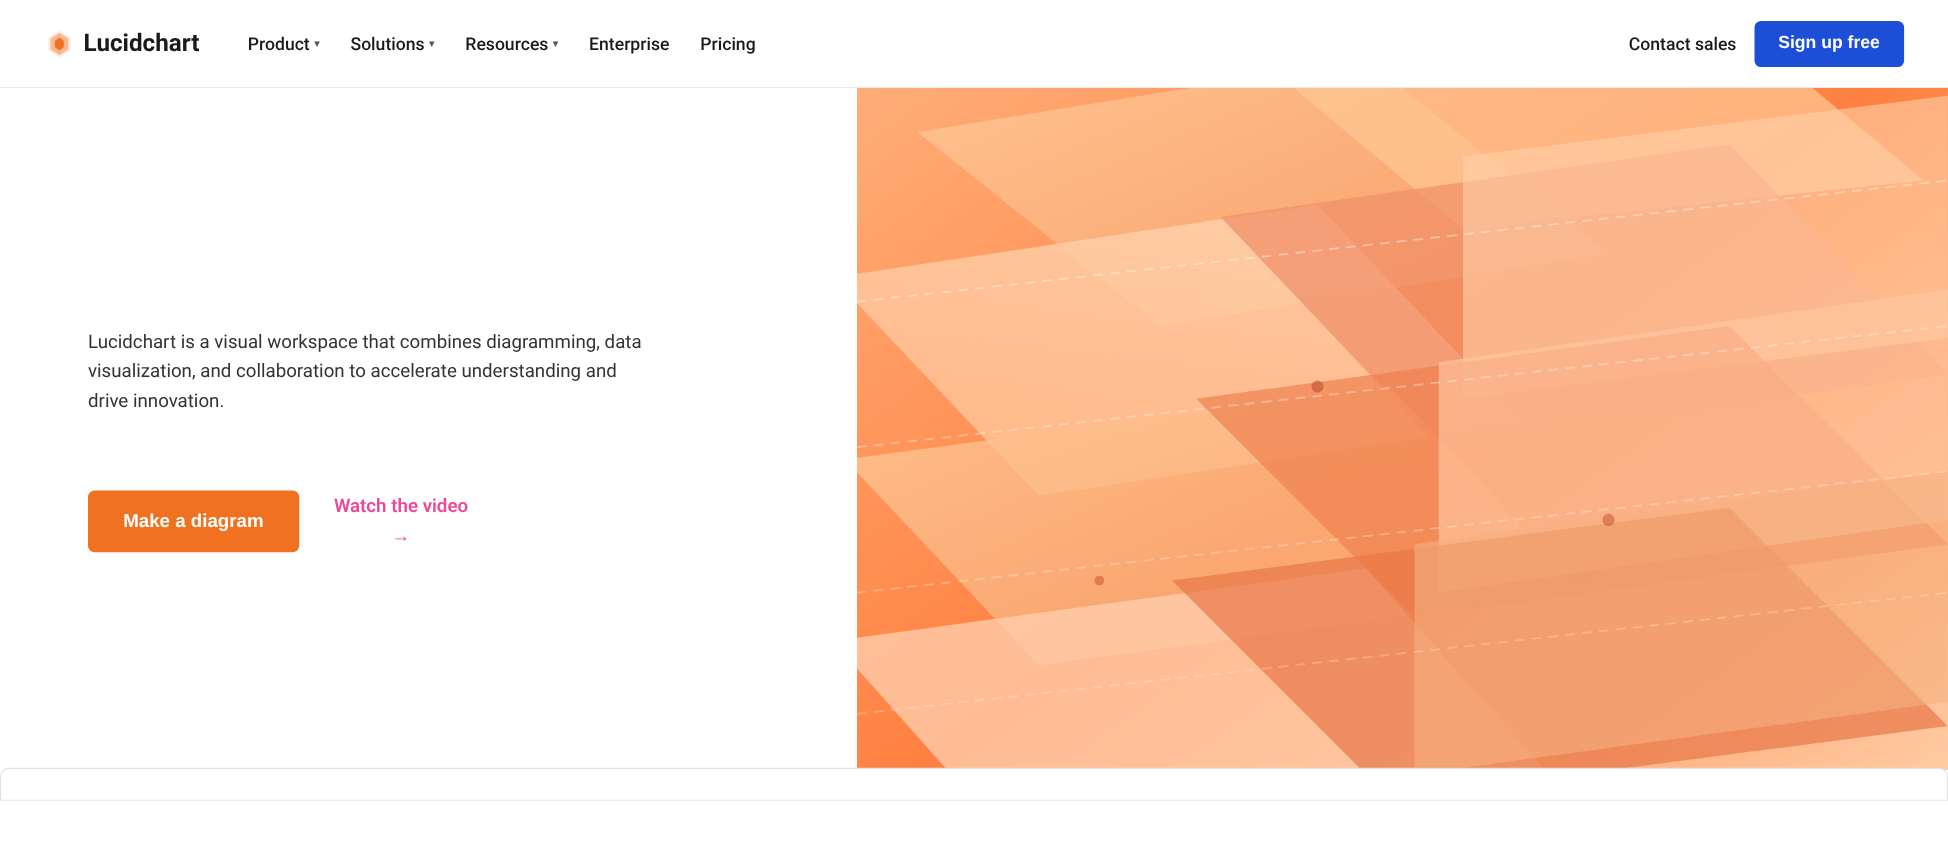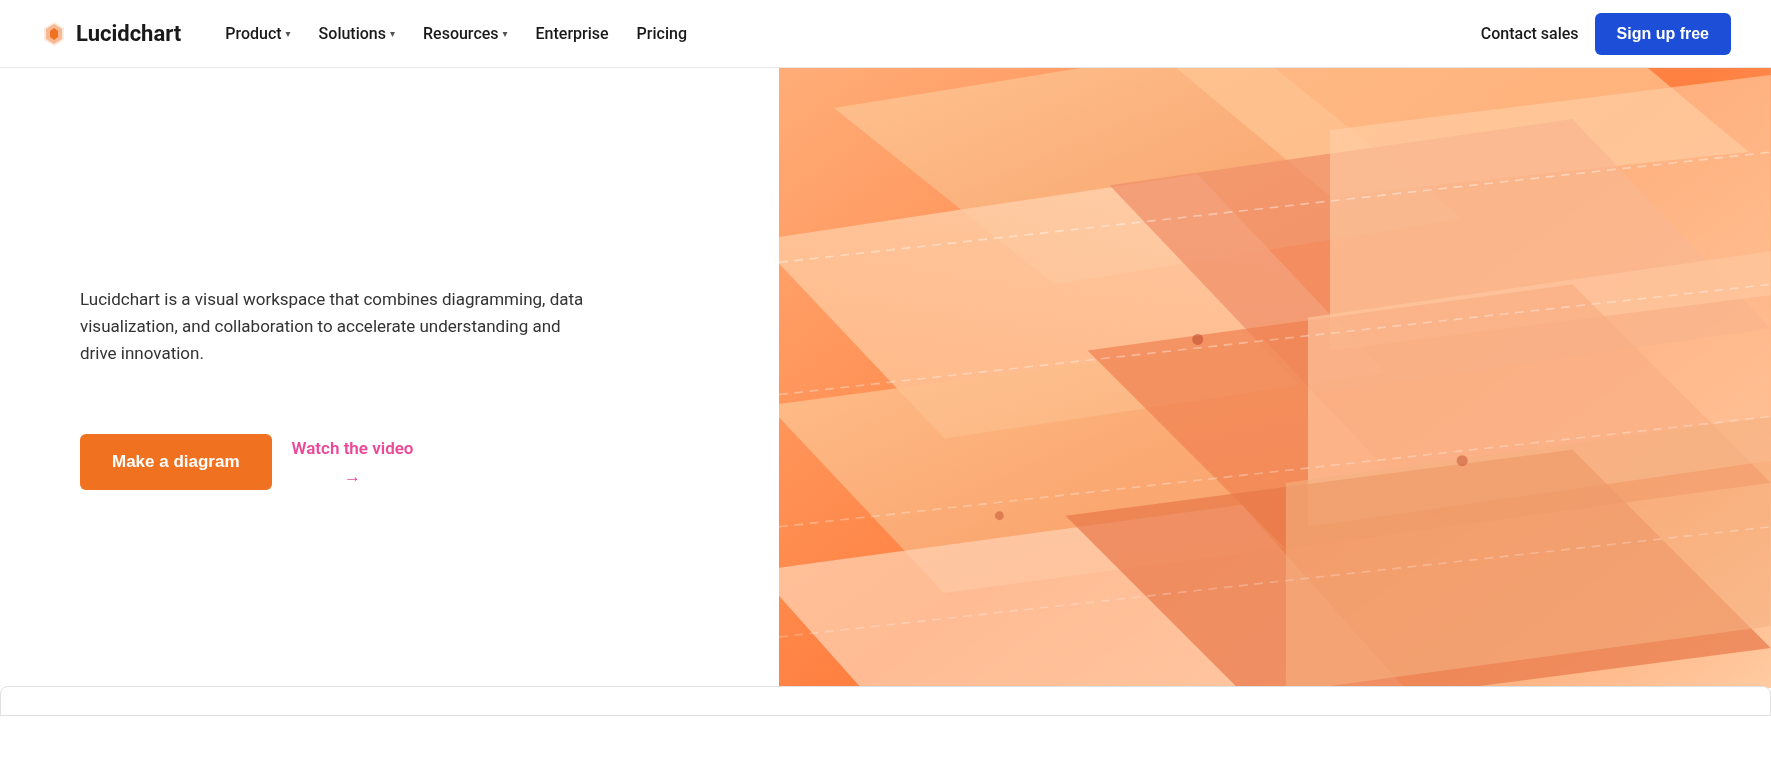--- a/index.html
+++ b/index.html
@@ -12,21 +12,21 @@
       font-family: -apple-system, BlinkMacSystemFont, 'Segoe UI', Roboto, sans-serif;
       background: #fff;
       overflow-x: hidden;
     }
 
     
     .navbar {
       display: flex;
       align-items: center;
       padding: 0 40px;
-      height: 68px;
+      height: 80px;
       border-bottom: 1px solid #e8e8e8;
       background: #fff;
       position: relative;
       z-index: 10;
     }
 
     .logo-area {
       display: flex;
       align-items: center;
       gap: 8px;
@@ -131,21 +131,21 @@
       font-size: 17px;
       color: #333;
       line-height: 1.6;
       margin-bottom: 67px;
       max-width: 520px;
     }
 
     .hero-actions {
       display: flex;
       align-items: center;
-      gap: 20px;
+      gap: 32px;
     }
 
     .make-diagram-btn {
       background: #f07120;
       color: #fff;
       border: none;
       border-radius: 6px;
       padding: 18px 32px;
       font-size: 17px;
       font-weight: 700;

